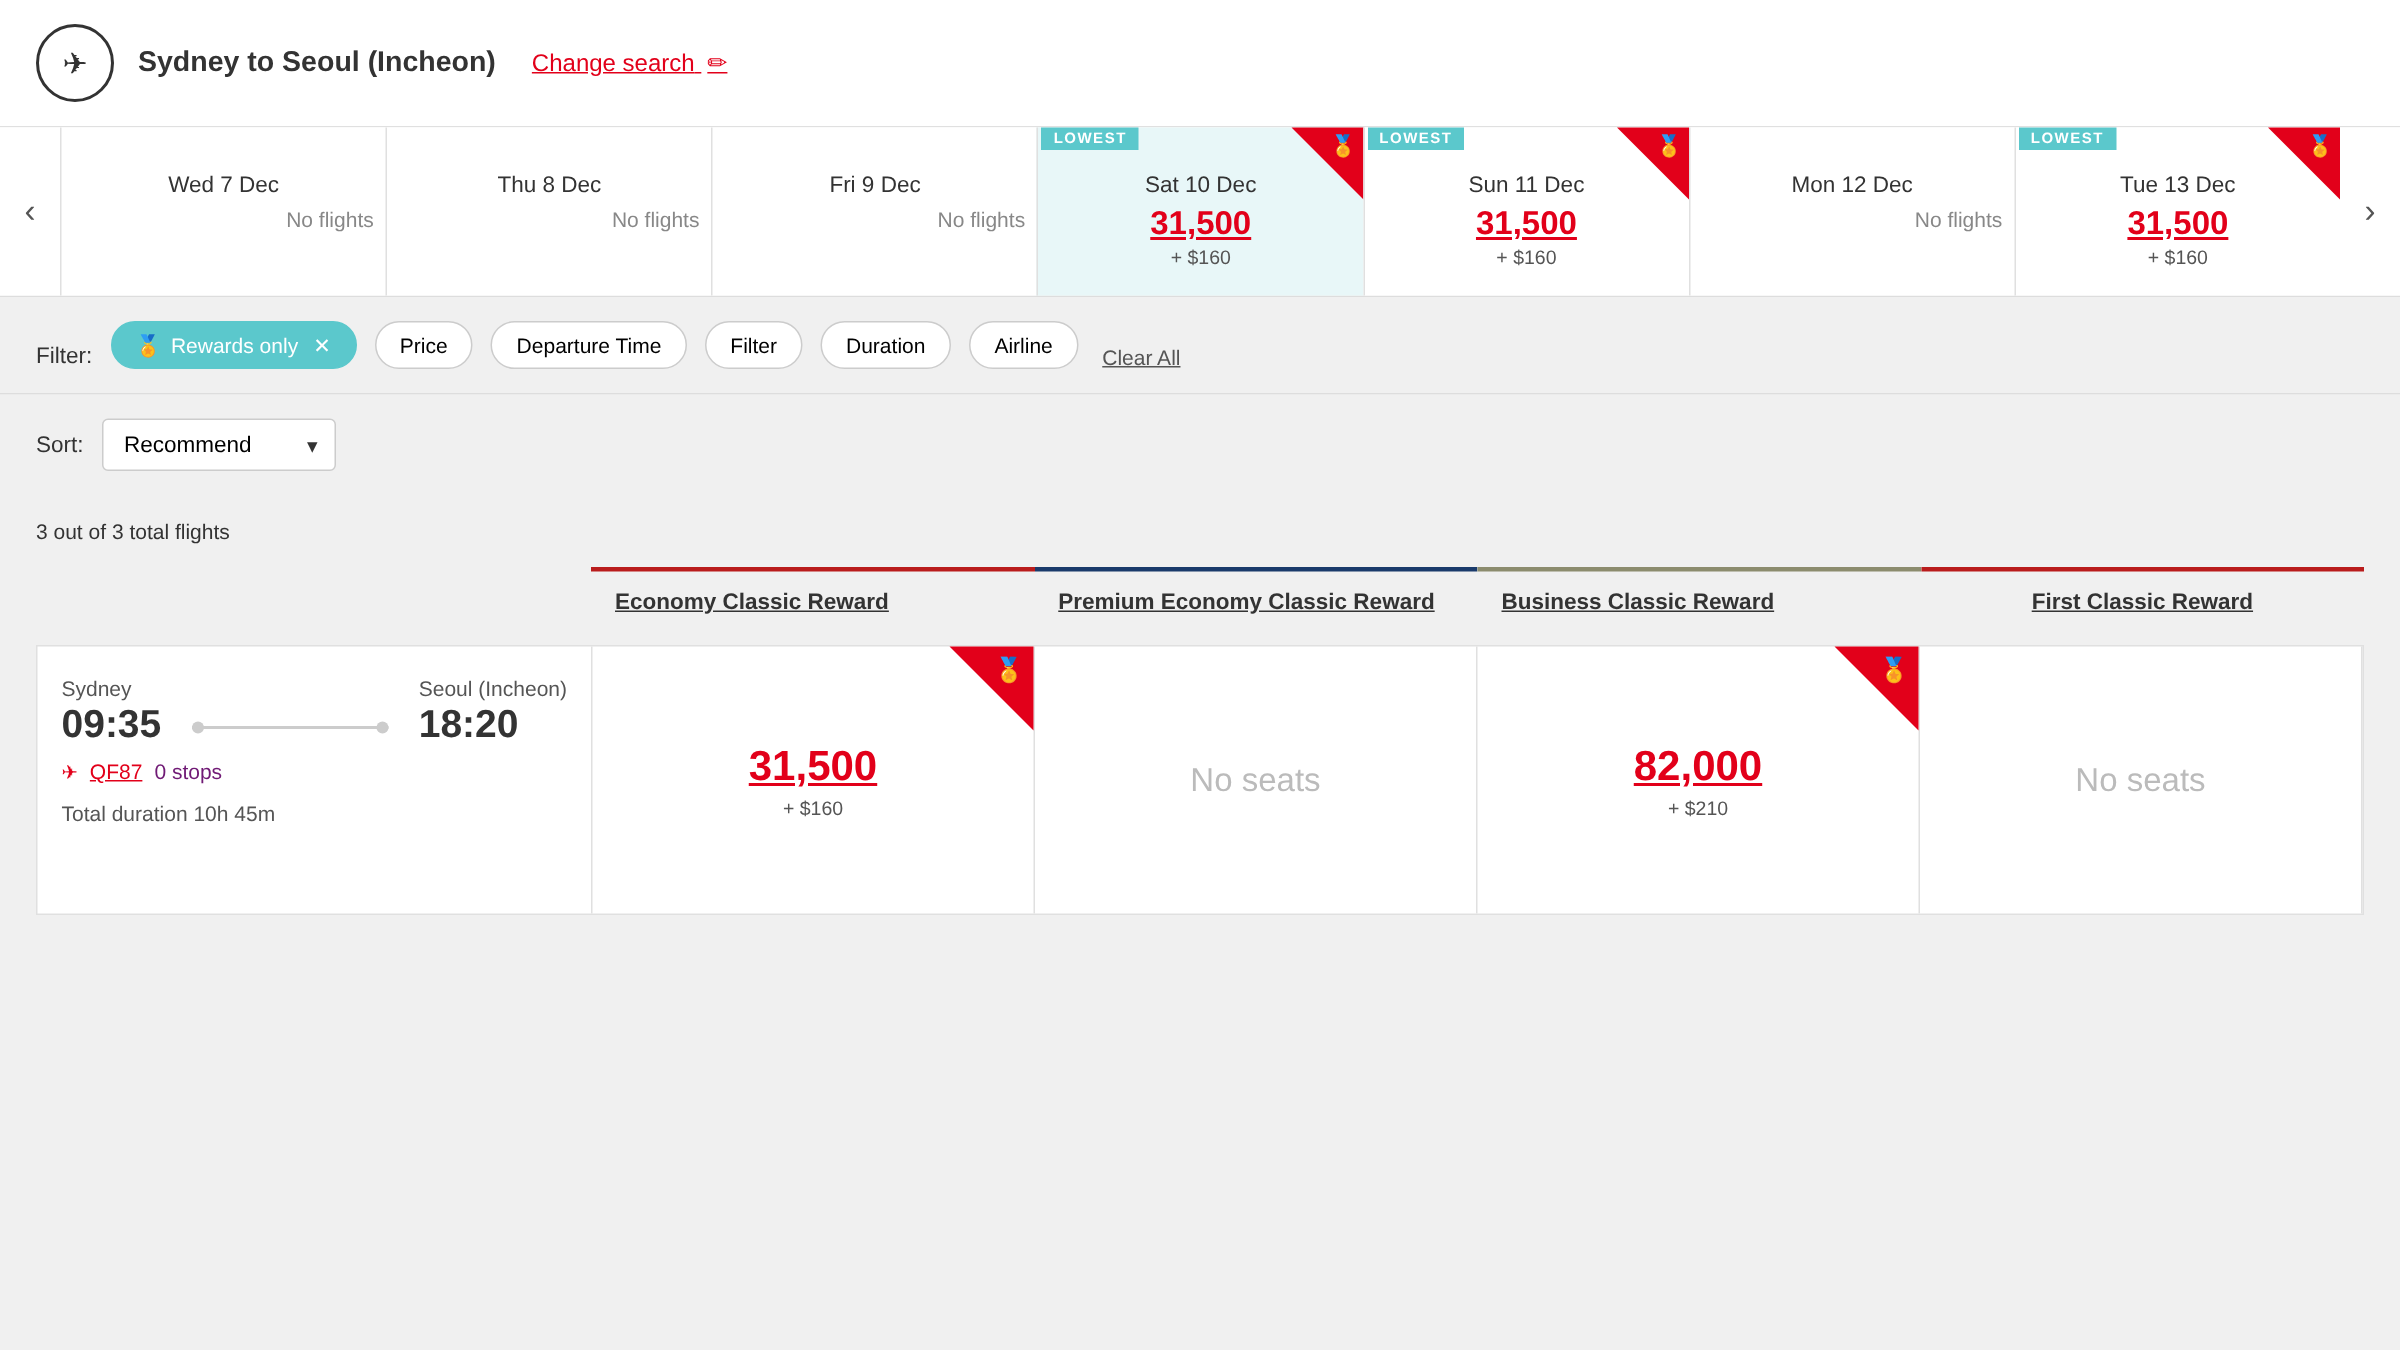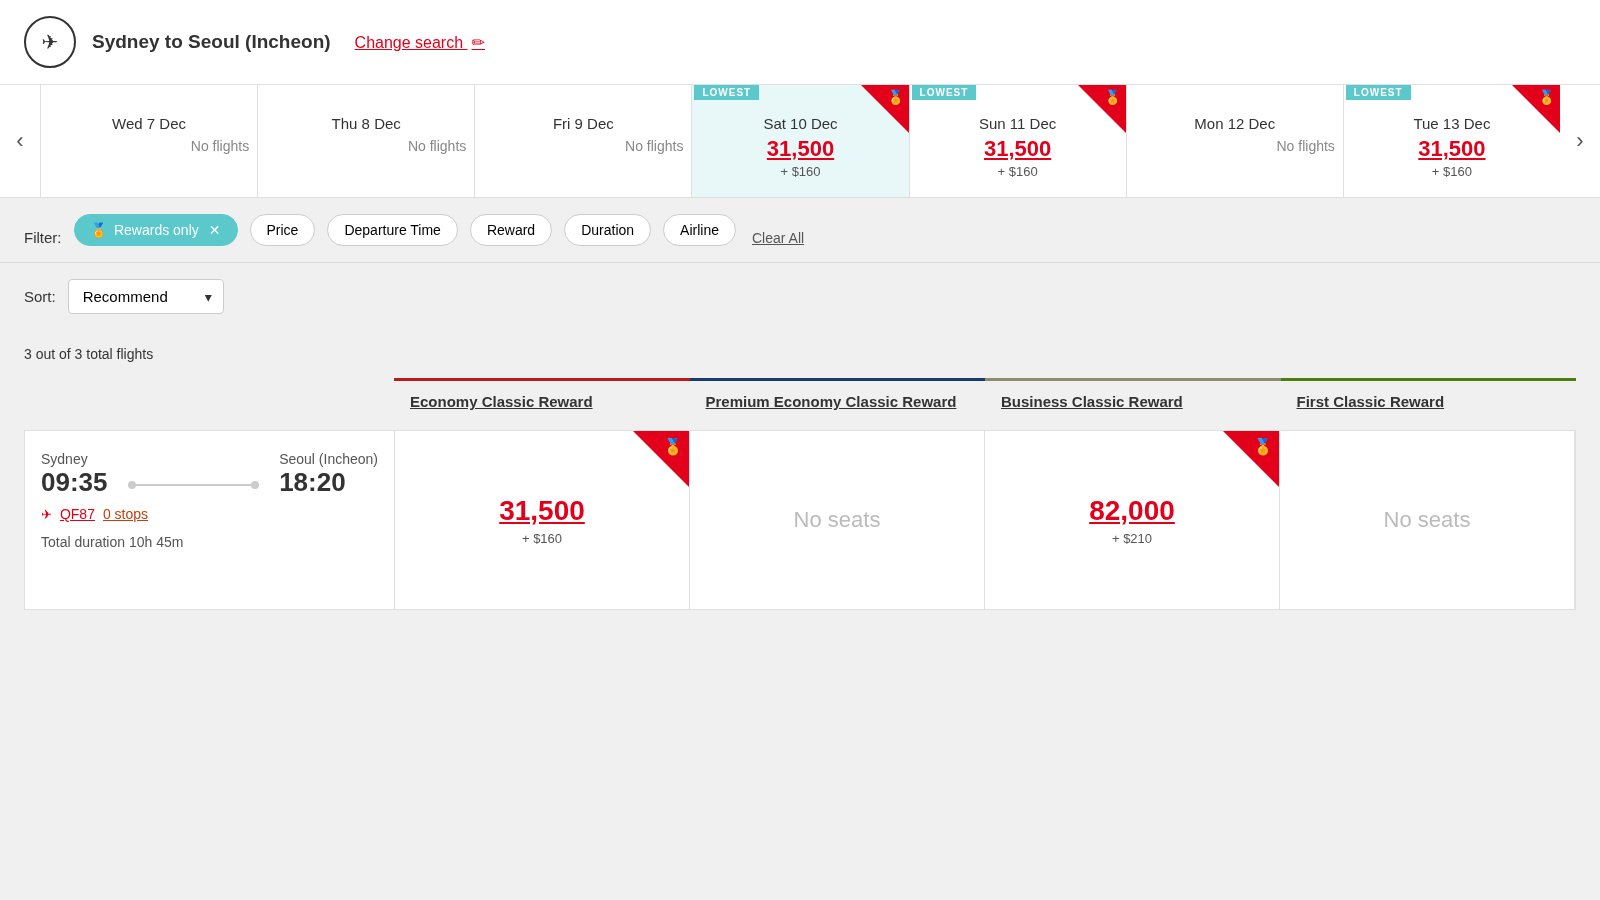--- a/index.html
+++ b/index.html
@@ -198,21 +198,21 @@
       padding: 12px 16px;
       font-size: 15px;
       font-weight: bold;
       text-decoration: underline;
       color: #333;
       background: #f0f0f0;
     }
     .col-header.economy { border-top: 3px solid #b91c1c; }
     .col-header.premium-economy { border-top: 3px solid #1a3a6b; }
     .col-header.business { border-top: 3px solid #8c8c6e; }
-    .col-header.first { border-top: 3px solid #4d7c0f; }
+    .col-header.first { border-top: 3px solid #b91c1c; text-align: center; }
     .col-header-empty { border-top: none; }
 
     
     .flight-row {
       display: grid;
       grid-template-columns: 370px 1fr 1fr 1fr 1fr;
       background: #fff;
       border: 1px solid #e0e0e0;
       margin-top: 8px;
       min-height: 180px;
@@ -233,21 +233,21 @@
       font-weight: bold;
     }
     .flight-meta {
       display: flex;
       align-items: center;
       gap: 8px;
       margin-top: 8px;
     }
     .airline-icon { font-size: 13px; color: #e2001a; }
     .flight-number { color: #e2001a; font-size: 14px; text-decoration: underline; cursor: pointer; }
-    .stops-link { color: #c2410c; font-size: 14px; text-decoration: underline; cursor: pointer; }
+    .stops-link { color: #701a75; font-size: 14px; cursor: pointer; }
     .duration-text { font-size: 14px; color: #555; margin-top: 12px; }
 
     
     .price-cell {
       padding: 16px;
       display: flex;
       flex-direction: column;
       align-items: center;
       justify-content: center;
       position: relative;
@@ -365,21 +365,21 @@
 
   <button class="filter-btn">
     <span>Price</span>
   </button>
 
   <button class="filter-btn">
     <span>Departure Time</span>
   </button>
 
   <button class="filter-btn">
-    <span>Reward</span>
+    <span>Filter</span>
   </button>
 
   <button class="filter-btn">
     <span>Duration</span>
   </button>
 
   <button class="filter-btn">
     <span>Airline</span>
   </button>
 

